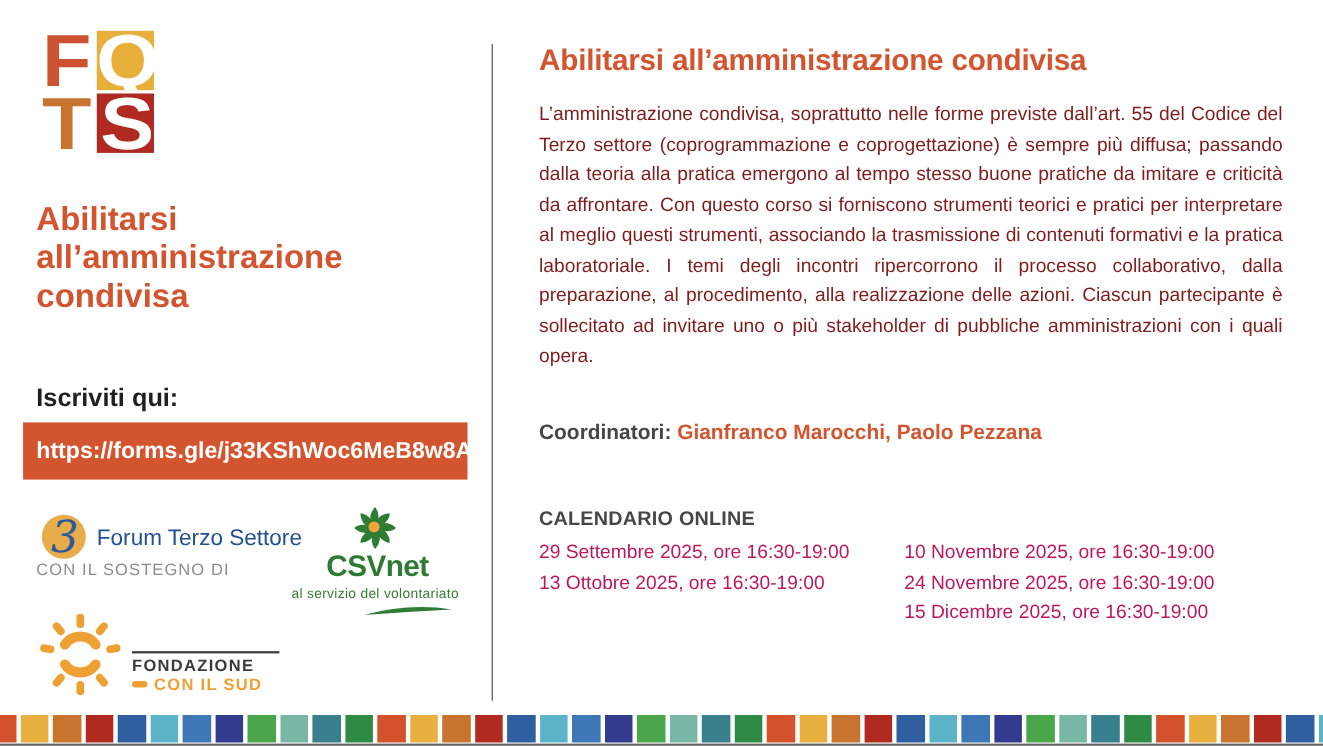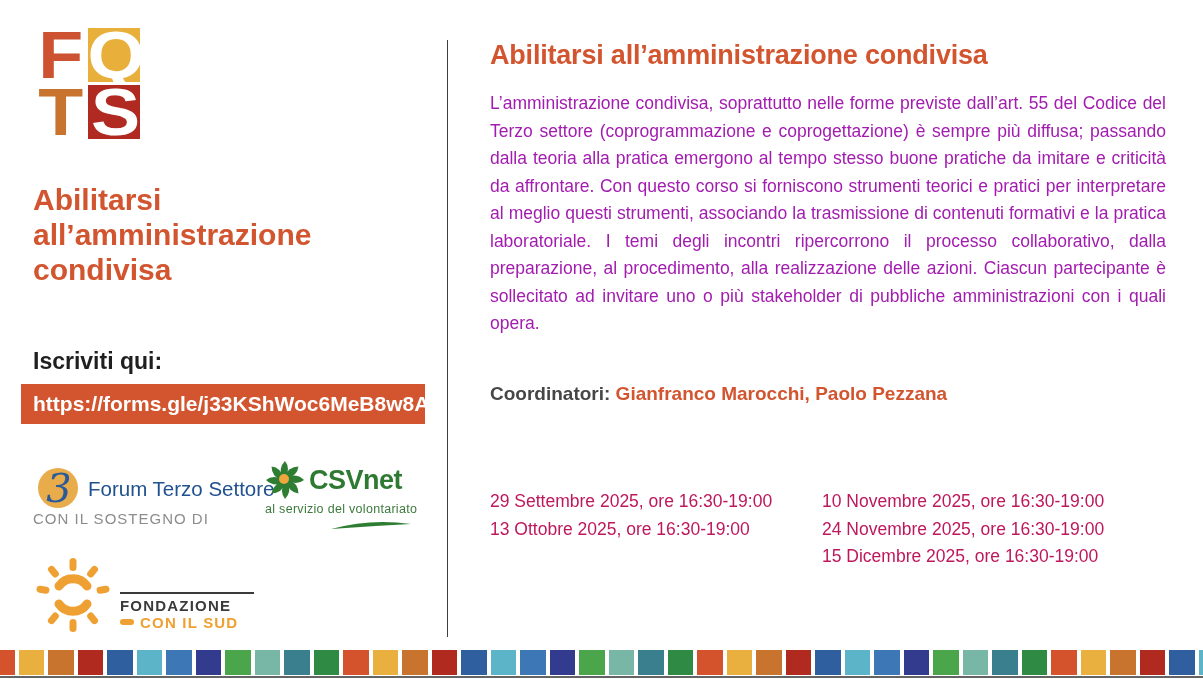--- a/index.html
+++ b/index.html
@@ -18,30 +18,30 @@
   .tile-q { background:#E9AF3B; color:#ffffff; }
   .tile-t { background:#ffffff; color:#C8742F; }
   .tile-s { background:#B02A21; color:#ffffff; }
   .fqts .tile span { transform:scale(1.15,1.05); letter-spacing:-3px; }
 
   
   .left-title { position:absolute; left:33px; top:182px; width:330px;
     color:#D2552F; font-size:30px; font-weight:bold; line-height:35px; letter-spacing:0; }
   .signup-label { position:absolute; left:33px; top:348px; color:#1F1F1F;
     font-size:23px; font-weight:bold; }
-  .signup-url { position:absolute; left:21px; top:384px; width:404px; height:40px;
+  .signup-url { position:absolute; left:21px; top:384px; width:404px; height:52px;
     background:#D2552F; color:#ffffff; font-size:21px; font-weight:bold;
     display:flex; align-items:center; padding-left:12px; box-sizing:border-box;
     text-decoration:none; }
 
   
   .forum-logo { position:absolute; left:35px; top:466px; display:flex; align-items:center; }
   .forum-text { color:#21518F; font-size:20.5px; margin-left:7px; }
   .csvnet-logo { position:absolute; left:265px; top:460px; }
-  .csvnet-top { display:flex; align-items:center; }
+  .csvnet-top { display:flex; align-items:center;flex-direction:column; }
   .csvnet-name { color:#2F7A33; font-size:27px; font-weight:bold; margin-left:4px; letter-spacing:-0.5px; }
   .csvnet-tagline { color:#3C7A3C; font-size:12.5px; margin-top:2px; letter-spacing:0.3px; }
   .csvnet-swoosh { margin-left:64px; margin-top:1px; }
 
   .support-label { position:absolute; left:33px; top:510px; color:#8C8C8C;
     font-size:15px; letter-spacing:1px; }
   .fondazione-logo { position:absolute; left:30px; top:552px; display:flex; align-items:center; }
   .fondazione-text { margin-left:4px;margin-top:32px; }
   .fondazione-rule { width:134px; height:2px; background:#3A3A3A; margin-bottom:3px; }
   .fondazione-line1 { color:#3A3A3A; font-size:15px; font-weight:bold; letter-spacing:1.2px; }
@@ -50,21 +50,21 @@
   .orange-dash { display:inline-block; width:14px; height:6px; border-radius:3px;
     background:#EFA032; margin-right:6px; }
 
   
   .divider { position:absolute; left:447px; top:40px; width:1px; height:597px; background:#3F3F3F; }
 
   
   .main-title { position:absolute; left:490px; top:40px; width:690px;
     color:#D2552F; font-size:27px; font-weight:bold; letter-spacing:-0.2px; }
   .body-text { position:absolute; left:490px; top:90px; width:676px;
-    color:#a21caf; font-size:17.5px; line-height:27.5px; text-align:justify; }
+    color:#7f1d1d; font-size:17.5px; line-height:27.5px; text-align:justify; }
   .coordinators { position:absolute; left:490px; top:383px; font-size:19px; font-weight:bold; }
   .coordinators .label { color:#464646; }
   .coordinators .names { color:#D2552F; }
   .calendar-title { position:absolute; left:490px; top:461px; color:#464646;
     font-size:18px; font-weight:bold; letter-spacing:0.2px; }
   .calendar-col { position:absolute; top:488px; color:#be185d; font-size:17.5px; line-height:27.5px; }
   .calendar-col1 { left:490px; }
   .calendar-col2 { left:822px; }
 
   
@@ -159,20 +159,21 @@
   <div class="divider"></div>
 
   <div class="main-title">Abilitarsi all’amministrazione condivisa</div>
   <div class="body-text">L’amministrazione condivisa, soprattutto nelle forme previste dall’art. 55 del Codice del Terzo settore (coprogrammazione e coprogettazione) è sempre più diffusa; passando dalla teoria alla pratica emergono al tempo stesso buone pratiche da imitare e criticità da affrontare. Con questo corso si forniscono strumenti teorici e pratici per interpretare al meglio questi strumenti, associando la trasmissione di contenuti formativi e la pratica laboratoriale. I temi degli incontri ripercorrono il processo collaborativo, dalla preparazione, al procedimento, alla realizzazione delle azioni. Ciascun partecipante è sollecitato ad invitare uno o più stakeholder di pubbliche amministrazioni con i quali opera.</div>
 
   <div class="coordinators">
     <span class="label">Coordinatori:</span>
     <span class="names">Gianfranco Marocchi, Paolo Pezzana</span>
   </div>
 
+  <div class="calendar-title">CALENDARIO ONLINE</div>
   <div class="calendar-col calendar-col1">
     <div>29 Settembre 2025, ore 16:30-19:00</div>
     <div>13 Ottobre 2025, ore 16:30-19:00</div>
   </div>
   <div class="calendar-col calendar-col2">
     <div>10 Novembre 2025, ore 16:30-19:00</div>
     <div>24 Novembre 2025, ore 16:30-19:00</div>
     <div>15 Dicembre 2025, ore 16:30-19:00</div>
   </div>
 

